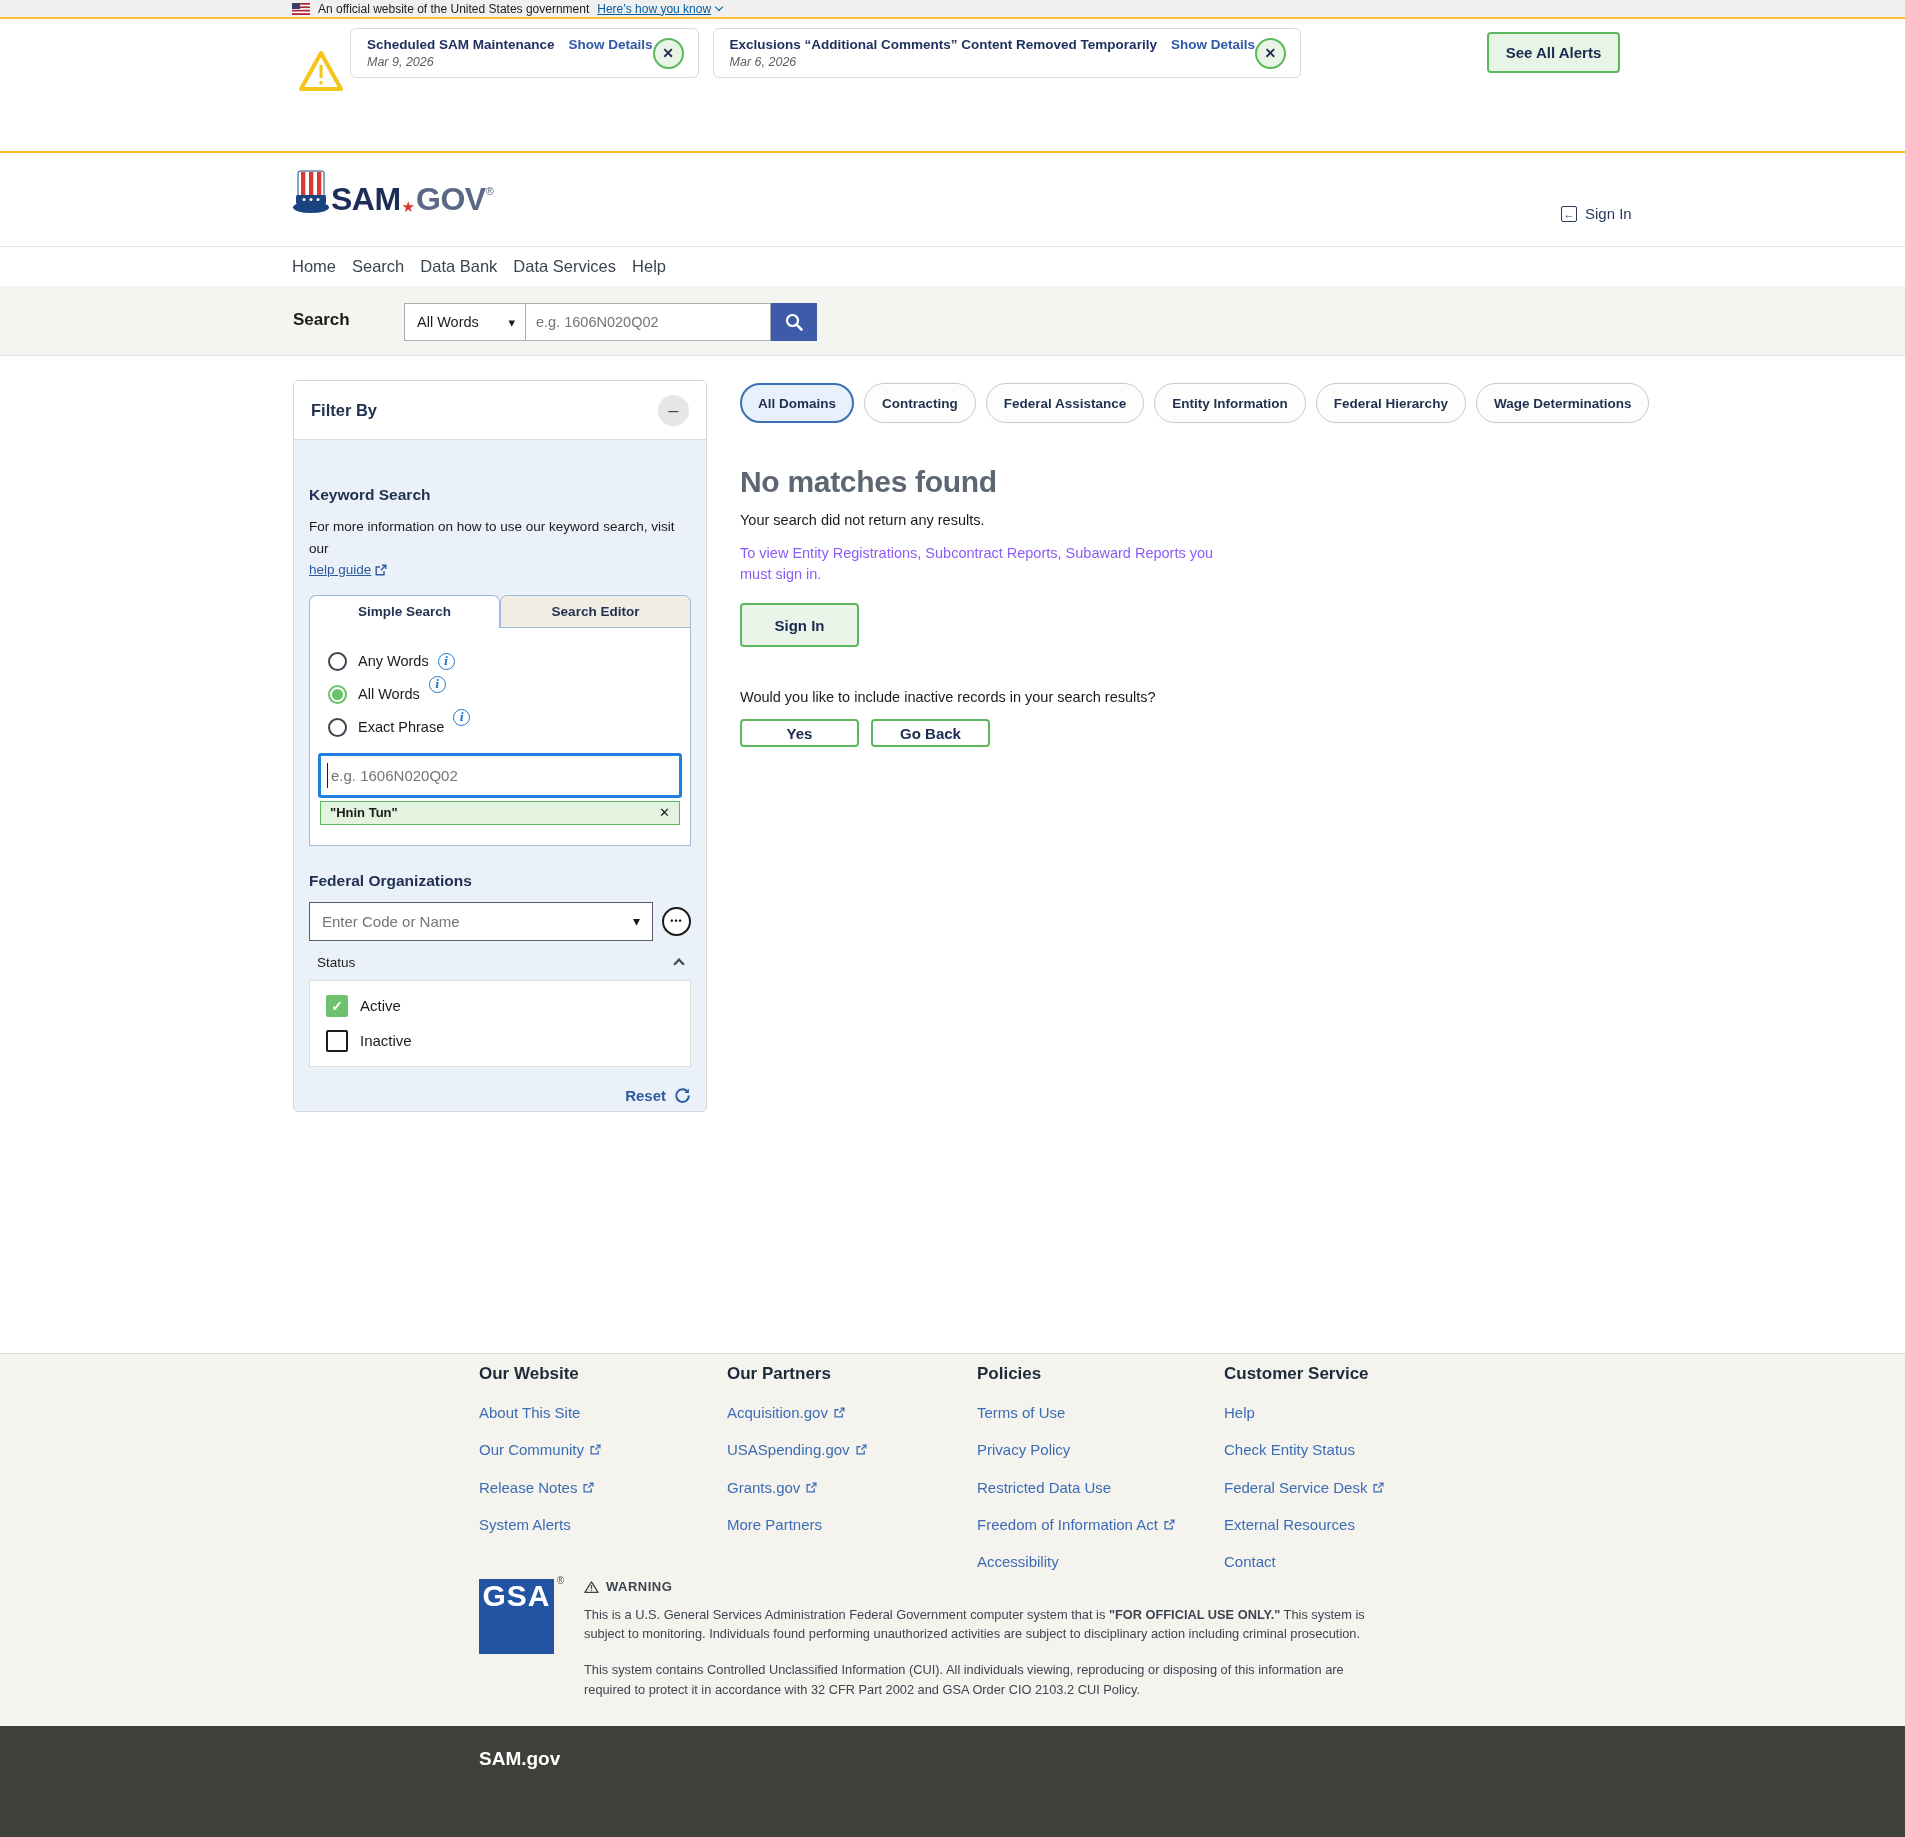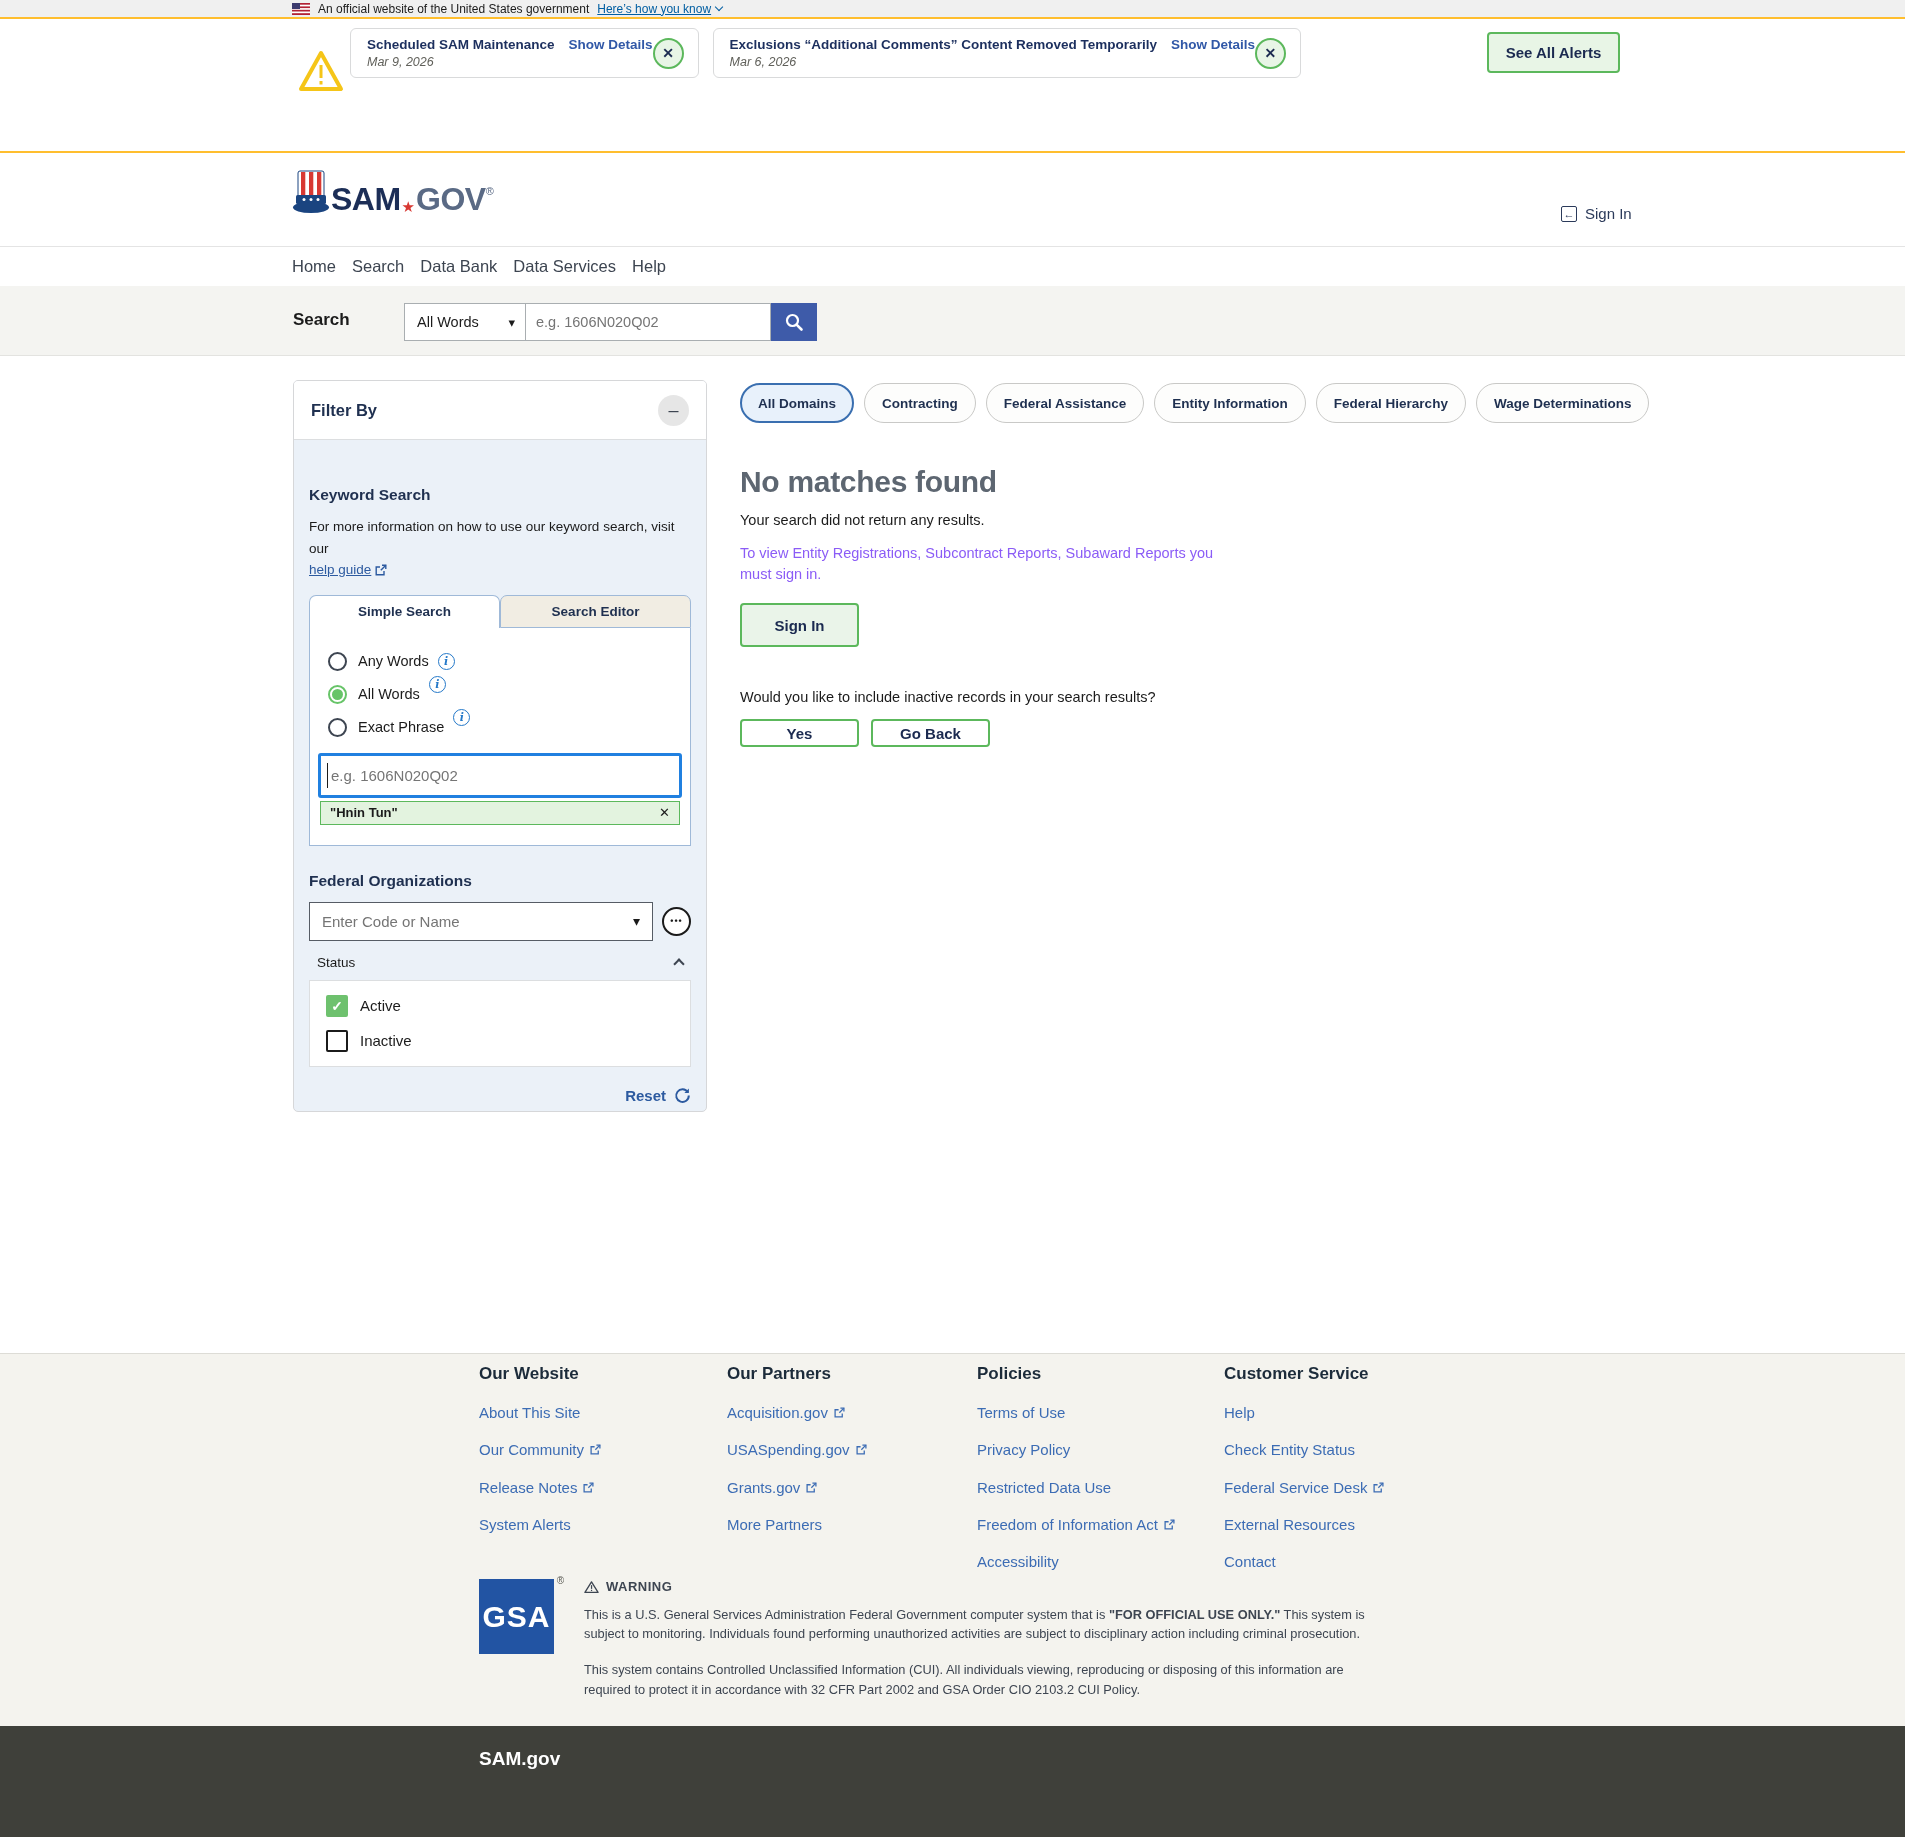--- a/index.html
+++ b/index.html
@@ -149,21 +149,21 @@
   
   .footer-area { position:absolute; top:1353px; left:0; width:100%; height:373px;
     background:#f4f3ee; border-top:1px solid #dddcd6; }
   .f-col { position:absolute; top:10px; }
   .f-col-0 { left:479px; } .f-col-1 { left:727px; } .f-col-2 { left:977px; } .f-col-3 { left:1224px; }
   .f-head { font-size:17px; font-weight:bold; color:#1c2b3a; }
   .f-link { display:flex; align-items:center; gap:6px; margin-top:20px; font-size:15px;
     color:#3c6cb4; text-decoration:none; cursor:pointer; line-height:1.15; }
   .gsa-row { position:absolute; top:225px; left:479px; display:flex; gap:30px; }
   .gsa-logo-wrap { position:relative; }
-  .gsa-logo { width:75px; height:75px; background:#2254a3; color:#fff; display:flex; align-items:center;
+  .gsa-logo { width:75px; height:75px; background:#2254a3; color:#fff; display:flex; align-items:flex-start;
     justify-content:center; font-size:30px; font-weight:bold; letter-spacing:1px; }
   .gsa-reg { position:absolute; right:-10px; top:-4px; font-size:10px; color:#5b5b55; }
   .warn-block { width:790px; color:#3d4551; }
   .warn-head { display:flex; align-items:center; gap:7px; font-size:13px; font-weight:bold; letter-spacing:0.5px; }
   .warn-p { margin-top:11px; font-size:12.8px; line-height:1.5; }
   .warn-p b { font-weight:bold; }
   .warn-p + .warn-p { margin-top:17px; }
 
   
   .dark-footer { position:absolute; top:1726px; left:0; width:100%; height:111px; background:#3f403a; color:#fff; }

